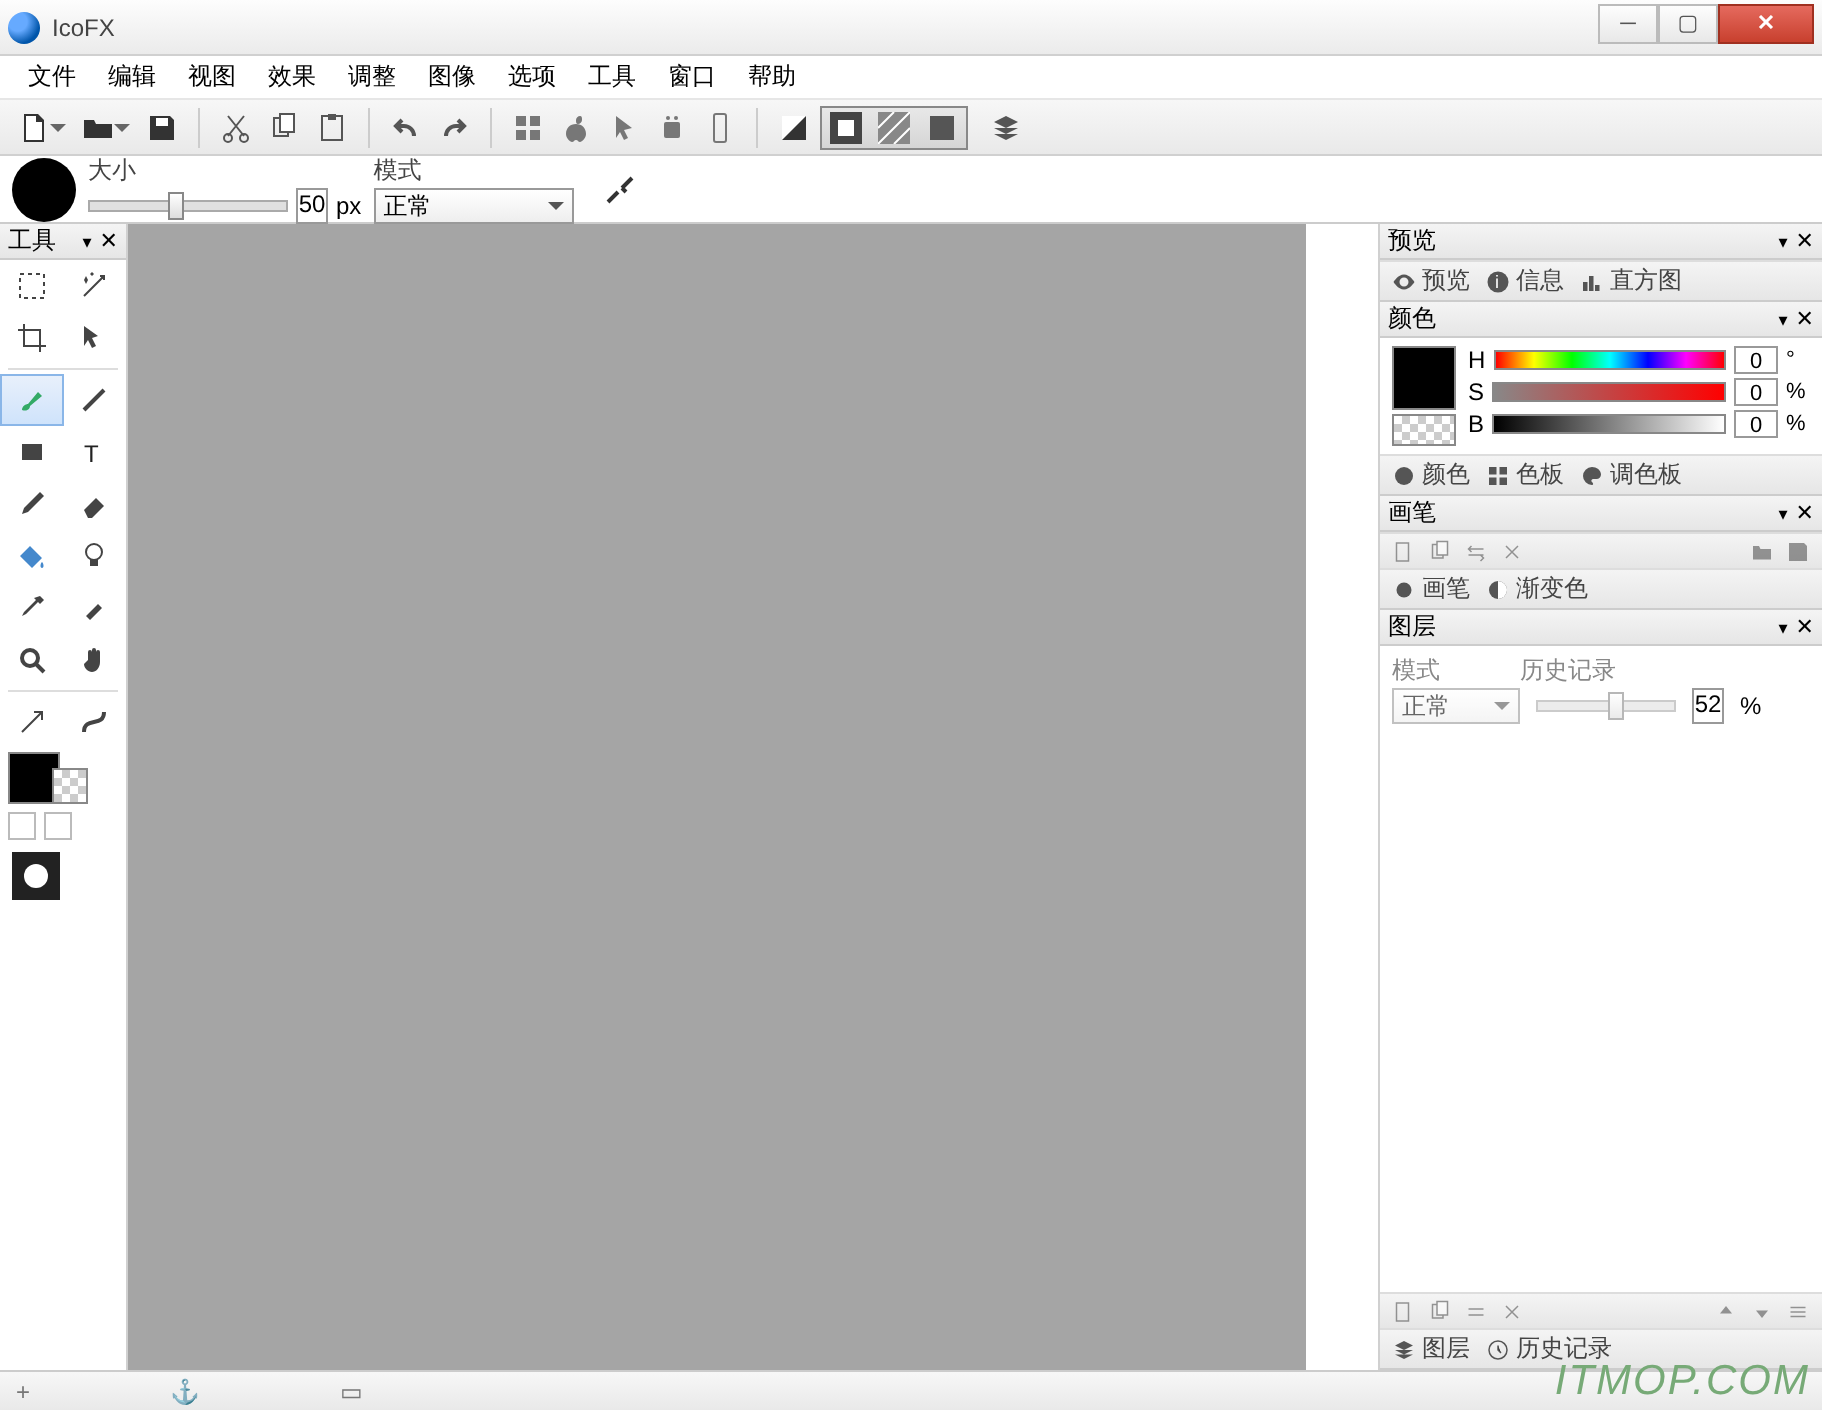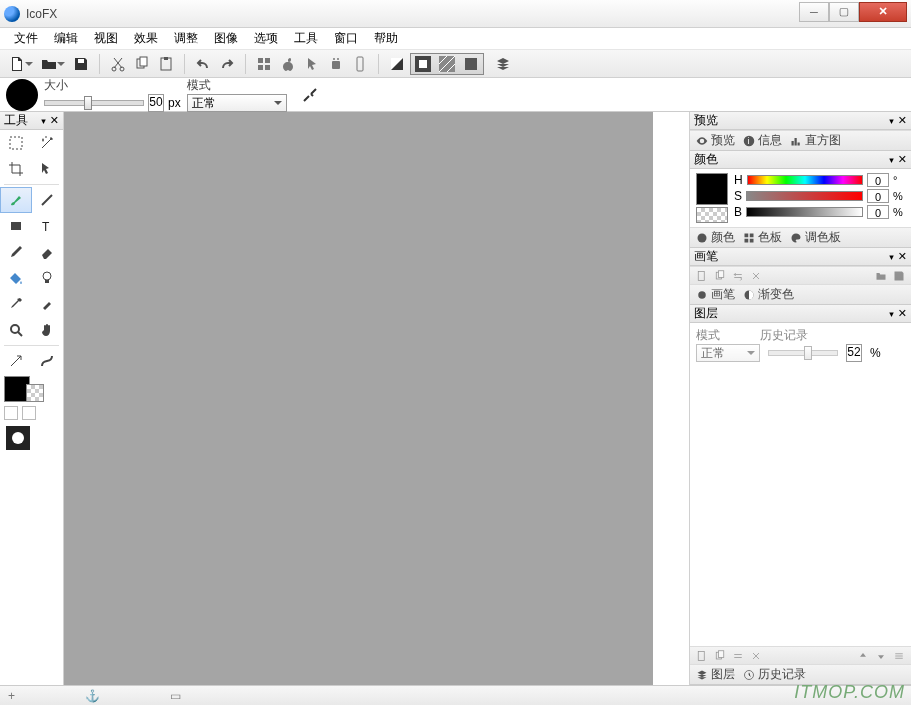--- a/index.html
+++ b/index.html
@@ -91,21 +91,21 @@
 .minitoolbar svg { width: 12px; height: 12px; opacity: .6; }
 
 .layerbody { padding: 4px 6px; }
 .layerrow { display: flex; align-items: center; gap: 8px; }
 .layerrow .lbl { color: #888; width: 56px; }
 .layerrow .combo, .layerrow .slider { opacity: .6; }
 .layerlist { height: 118px; background: #fff; border: none; margin-top: 2px; }
 
 
 .statusbar { height: 20px; background: linear-gradient(#f7f7f7,#e9e9e9); border-top: 1px solid #ccc; display: flex; align-items: center; padding: 0 8px; gap: 70px; color: #777; font-size: 11px; }
-.watermark { position: absolute; right: 6px; bottom: 2px; color: #7a7; font-size: 18px; font-style: italic; letter-spacing: 1px; pointer-events: none; }
+.watermark { position: absolute; right: 6px; bottom: 2px; color: #7a7; font-size: 21px; font-style: italic; letter-spacing: 1px; pointer-events: none; }
 </style>
 </head>
 <body>
 
 <div class="titlebar">
   <div class="app-icon"></div>
   <div class="title">IcoFX</div>
   <div class="winbtns">
     <div class="winbtn">─</div>
     <div class="winbtn">▢</div>

